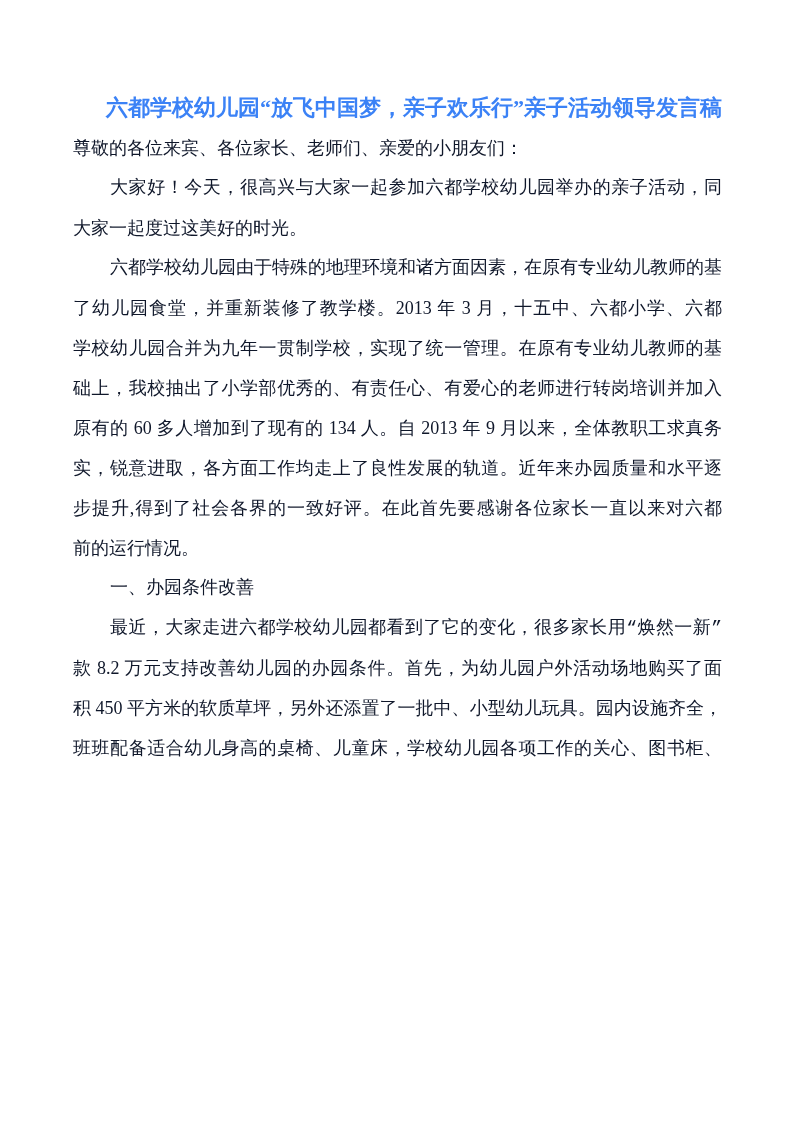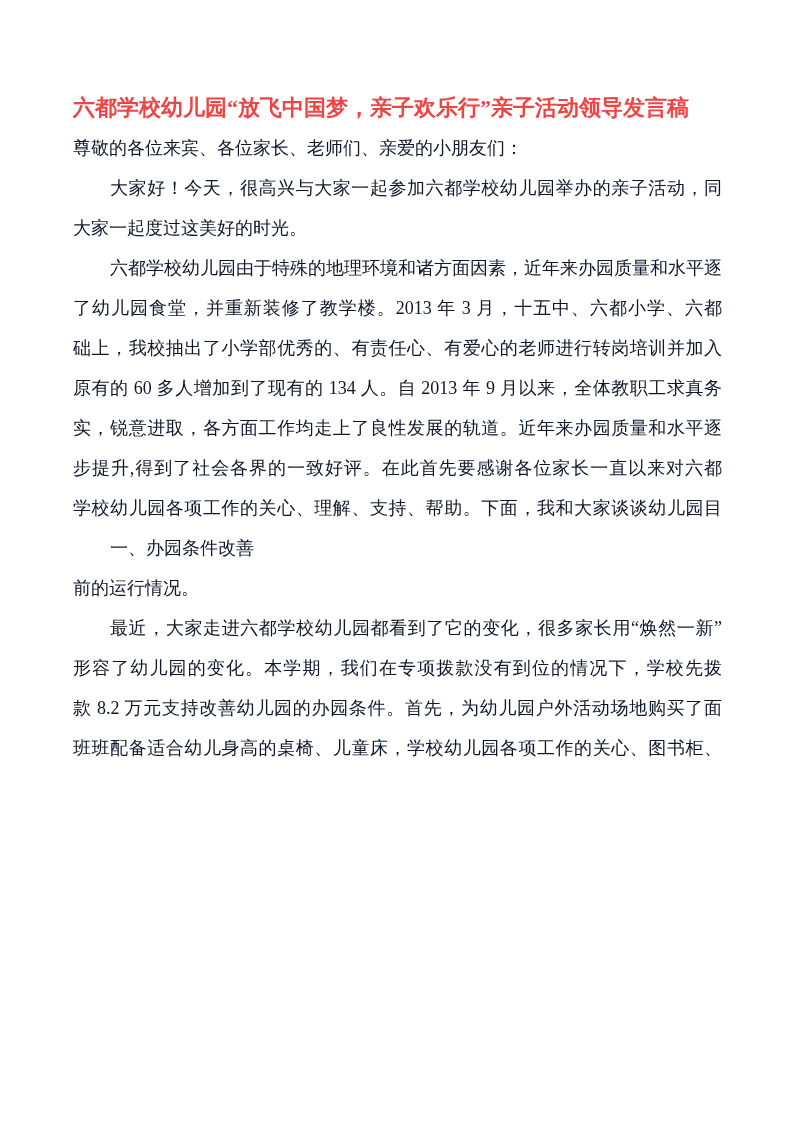--- a/index.html
+++ b/index.html
@@ -23,60 +23,61 @@
   .content {
     box-sizing: border-box;
     padding: 88px 72px 0 73px; 
     width: 794px;
   }
   .doc-title {
     height: 40px;
     line-height: 40px;
     font-size: 22px;
     font-weight: 700;
-    text-align: left;
-    color: #ef4444;
+    text-align: right;
+    color: #3b82f6;
     white-space: nowrap;
     letter-spacing: 0px;
   }
   .line {
     height: 40px;
     line-height: 40px;
     font-size: 18px;
     color: #0f172a;
     white-space: nowrap;
     overflow: visible;
   }
   .line.full {
     text-align: justify;
     text-align-last: justify;
     text-justify: inter-character;
   }
   .line.indent {
     text-indent: 37px;
+    font-family: Liberation Mono, monospace;
   }
 </style>
 </head>
 <body>
 
 <div class="page">
   <div class="content">
     <div class="doc-title">六都学校幼儿园“放飞中国梦，亲子欢乐行”亲子活动领导发言稿</div>
     <div id="doc-body">
         <div class="line">尊敬的各位来宾、各位家长、老师们、亲爱的小朋友们：</div>
         <div class="line indent full">大家好！今天，很高兴与大家一起参加六都学校幼儿园举办的亲子活动，同</div>
         <div class="line">大家一起度过这美好的时光。</div>
-        <div class="line indent full">六都学校幼儿园由于特殊的地理环境和诸方面因素，近年来办园质量和水平逐</div>
+        <div class="line indent full">六都学校幼儿园由于特殊的地理环境和诸方面因素，在原有专业幼儿教师的基</div>
         <div class="line full">了幼儿园食堂，并重新装修了教学楼。2013 年 3 月，十五中、六都小学、六都</div>
+        <div class="line full">学校幼儿园合并为九年一贯制学校，实现了统一管理。在原有专业幼儿教师的基</div>
         <div class="line full">础上，我校抽出了小学部优秀的、有责任心、有爱心的老师进行转岗培训并加入</div>
         <div class="line full">原有的 60 多人增加到了现有的 134 人。自 2013 年 9 月以来，全体教职工求真务</div>
         <div class="line full">实，锐意进取，各方面工作均走上了良性发展的轨道。近年来办园质量和水平逐</div>
         <div class="line full">步提升,得到了社会各界的一致好评。在此首先要感谢各位家长一直以来对六都</div>
-        <div class="line full">学校幼儿园各项工作的关心、理解、支持、帮助。下面，我和大家谈谈幼儿园目</div>
+        <div class="line">前的运行情况。</div>
         <div class="line indent">一、办园条件改善</div>
-        <div class="line">前的运行情况。</div>
         <div class="line indent full">最近，大家走进六都学校幼儿园都看到了它的变化，很多家长用“焕然一新”</div>
-        <div class="line full">形容了幼儿园的变化。本学期，我们在专项拨款没有到位的情况下，学校先拨</div>
         <div class="line full">款 8.2 万元支持改善幼儿园的办园条件。首先，为幼儿园户外活动场地购买了面</div>
+        <div class="line full">积 450 平方米的软质草坪，另外还添置了一批中、小型幼儿玩具。园内设施齐全，</div>
         <div class="line full">班班配备适合幼儿身高的桌椅、儿童床，学校幼儿园各项工作的关心、图书柜、</div>
       </div>
   </div>
 </div>
 
 </body></html>

